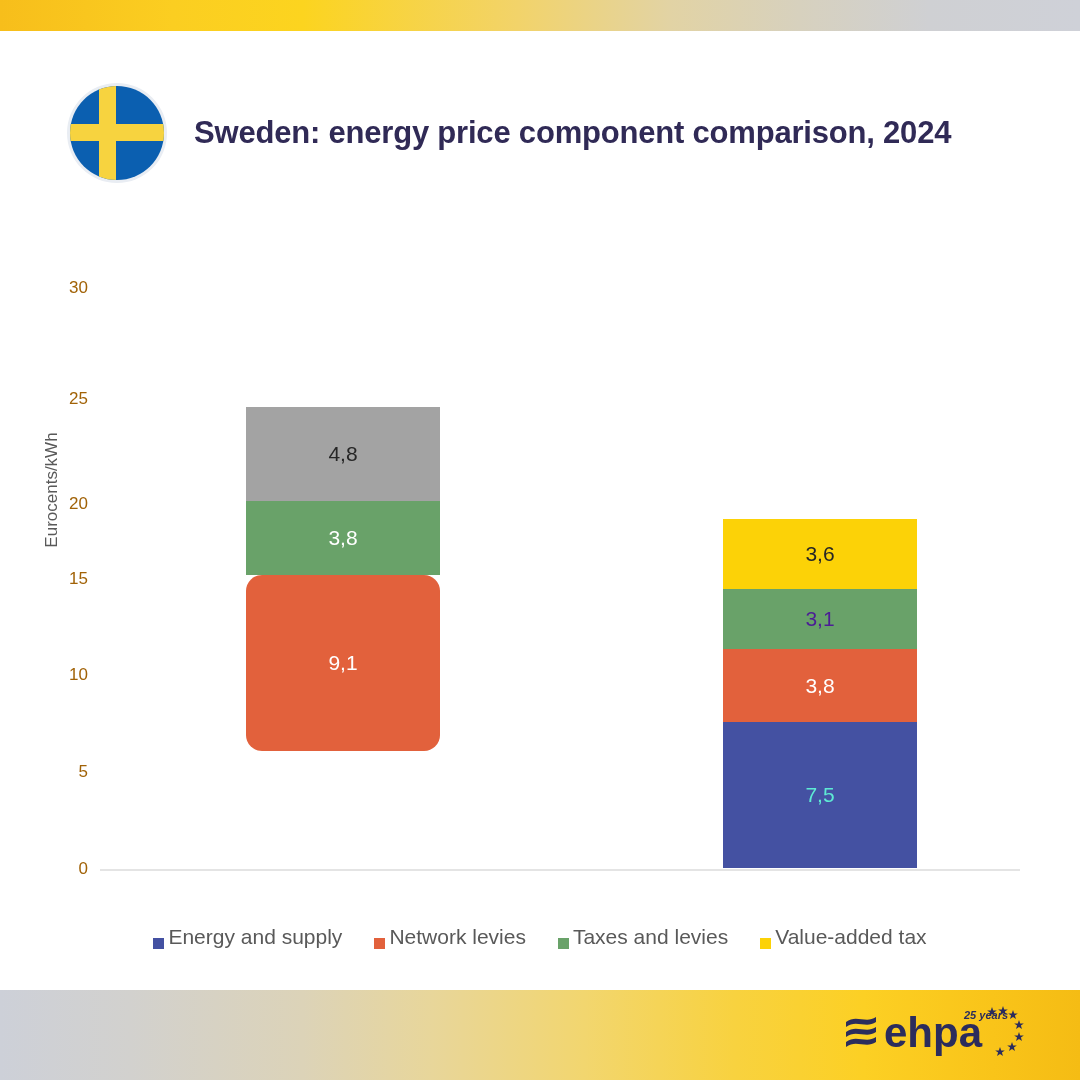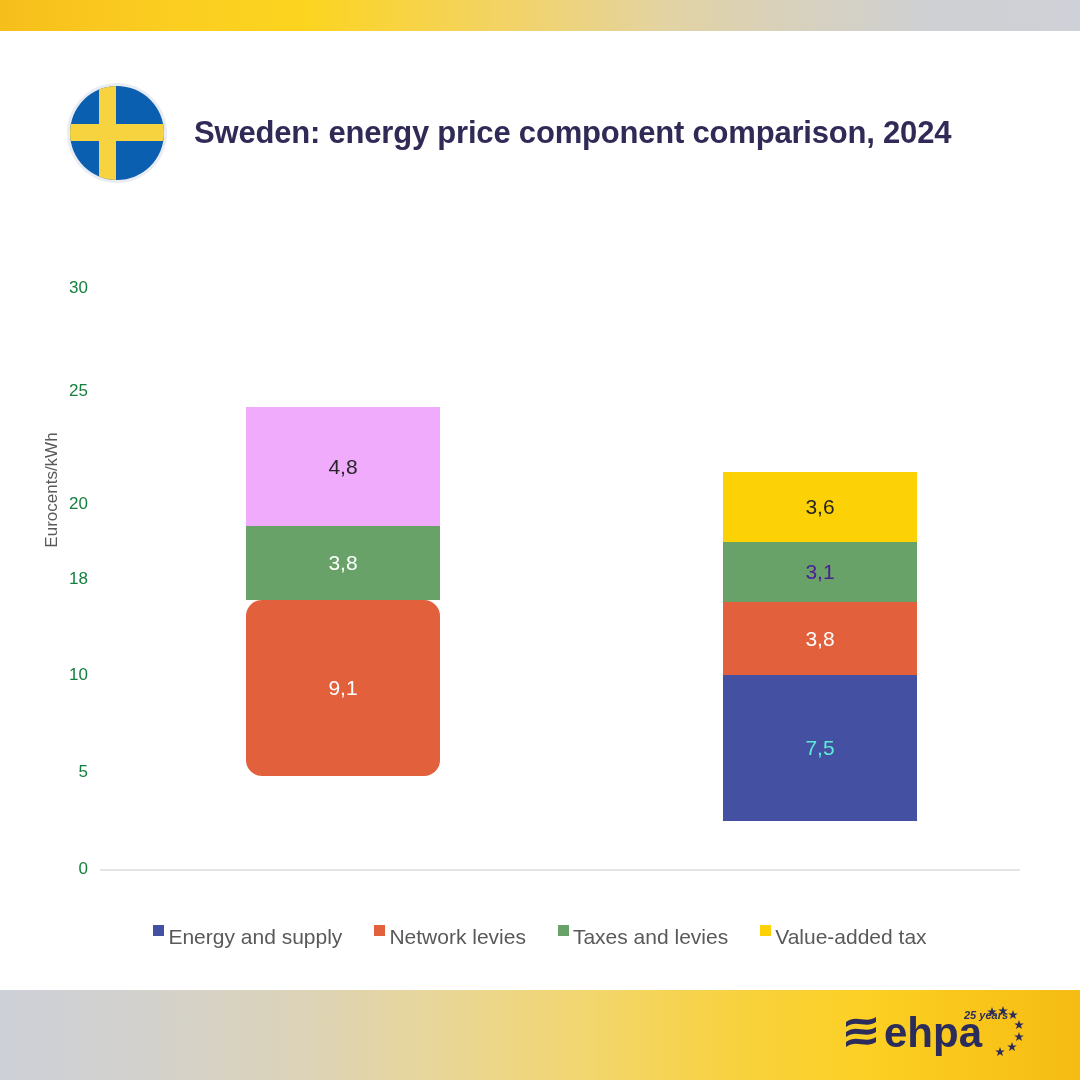--- a/index.html
+++ b/index.html
@@ -89,21 +89,21 @@
     font-size: 17px;
     color: #595959;
     margin-left: -70px;
   }
   .y-tick {
     position: absolute;
     right: 0;
     width: 46px;
     text-align: right;
     font-size: 17px;
-    color: #15803d;
+    color: #a16207;
     line-height: 1;
   }
   .y-ticks-wrap {
     position: absolute;
     left: 40px;
     top: 0;
     width: 48px;
     height: 1080px;
   }
   .plot {
@@ -150,21 +150,21 @@
     left: 0;
     top: 925px;
     width: 1080px;
     display: flex;
     justify-content: center;
     align-items: center;
     gap: 32px;
   }
   .legend-item {
     display: flex;
-    align-items: flex-start;
+    align-items: flex-end;
   }
   .legend-swatch {
     width: 11px;
     height: 11px;
     margin-right: 4px;
     flex: 0 0 auto;
   }
   .legend-label {
     font-size: 21px;
     color: #595959;
@@ -194,40 +194,40 @@
     </div>
     <div class="title">Sweden: energy price component comparison, 2024</div>
   </div>
 
   <div class="chart-area">
     <div class="y-axis-title">Eurocents/kWh</div>
     <div class="y-ticks-wrap" id="y-ticks">
         <div class="y-tick" style="top: 860px;">0</div>
         <div class="y-tick" style="top: 763.167px;">5</div>
         <div class="y-tick" style="top: 666.333px;">10</div>
-        <div class="y-tick" style="top: 569.5px;">18</div>
+        <div class="y-tick" style="top: 569.5px;">15</div>
         <div class="y-tick" style="top: 495px;">20</div>
-        <div class="y-tick" style="top: 382px;">25</div>
+        <div class="y-tick" style="top: 390px;">25</div>
         <div class="y-tick" style="top: 279px;">30</div>
       </div>
     <div class="baseline"></div>
     <div class="plot" id="plot">
         <div class="bar" style="width: 194px; left: 146px; height: 462.863px;">
-          <div class="seg" style="height: 119px; background: #f0abfc;">
+          <div class="seg" style="height: 94px; background: #a3a3a3;">
             <span style="color: rgb(38, 38, 38);">4,8</span>
           </div>
           <div class="seg" style="height: 73.5933px; background: rgb(105, 162, 105);">
             <span style="color: rgb(255, 255, 255);">3,8</span>
           </div>
           <div class="seg" style="height: 176.237px; background: rgb(226, 97, 60); border-radius: 16px;">
             <span style="color: rgb(255, 255, 255);">9,1</span>
           </div>
         </div>
         <div class="cat-label" style="left: 243px; width: 0px; white-space: nowrap; transform: translateX(-50%);">Electricity</div>
-        <div class="bar" style="width: 194px; left: 623px; height: 398px;">
+        <div class="bar" style="width: 194px; left: 623px; height: 351px;">
           <div class="seg" style="height: 69.72px; background: rgb(252, 210, 7);">
             <span style="color: rgb(38, 38, 38);">3,6</span>
           </div>
           <div class="seg" style="height: 60.0367px; background: rgb(105, 162, 105);">
             <span style="color: #4c1d95;">3,1</span>
           </div>
           <div class="seg" style="height: 73.5933px; background: rgb(226, 97, 60);">
             <span style="color: rgb(255, 255, 255);">3,8</span>
           </div>
           <div class="seg" style="height: 145.25px; background: rgb(68, 81, 162);">

